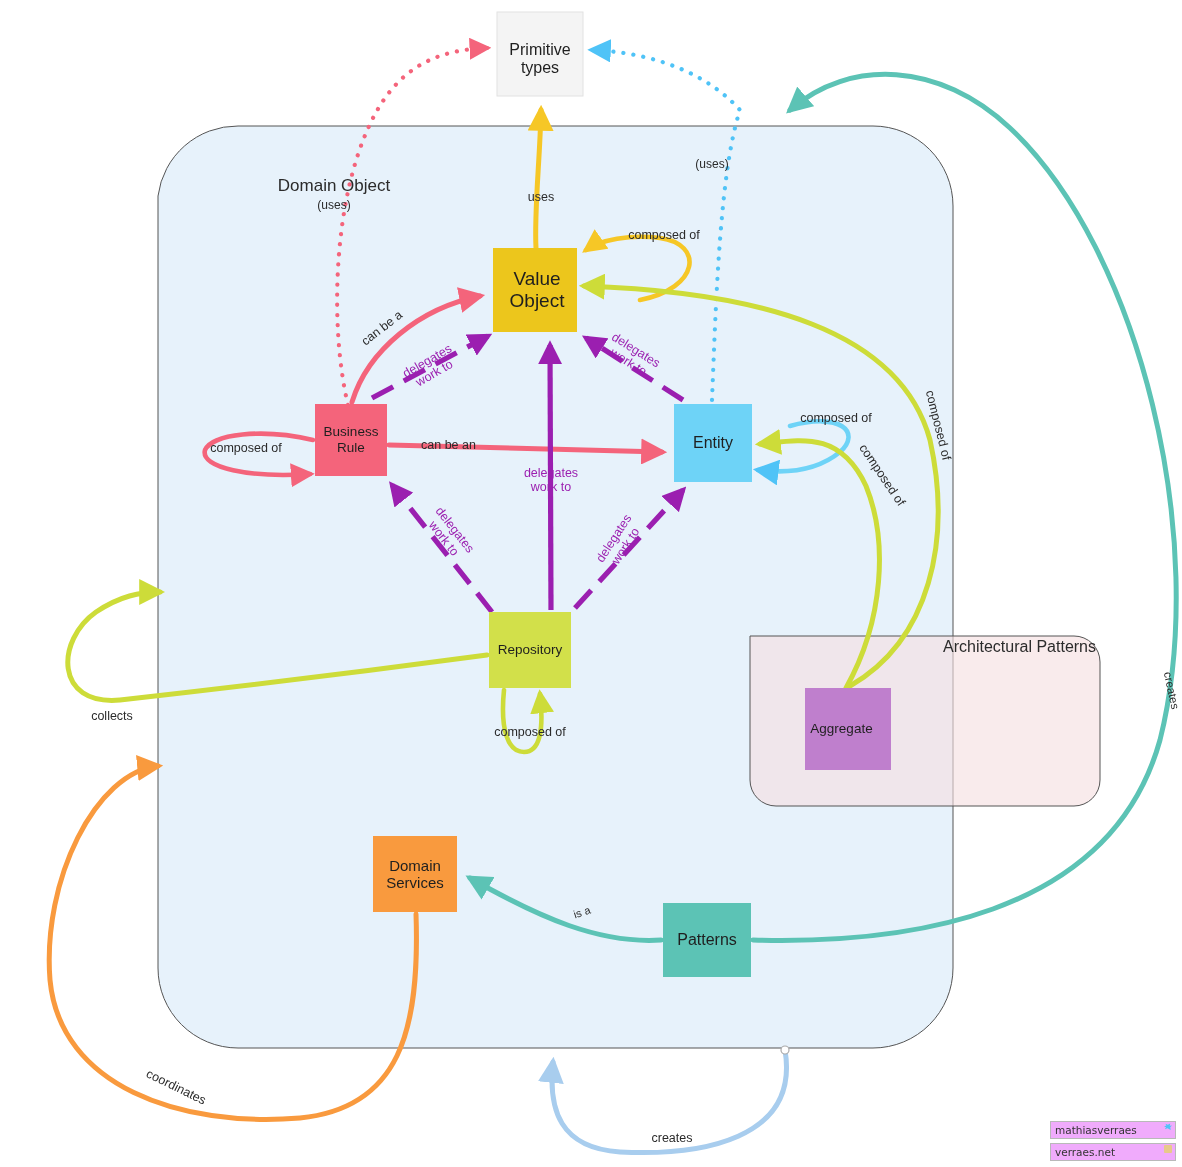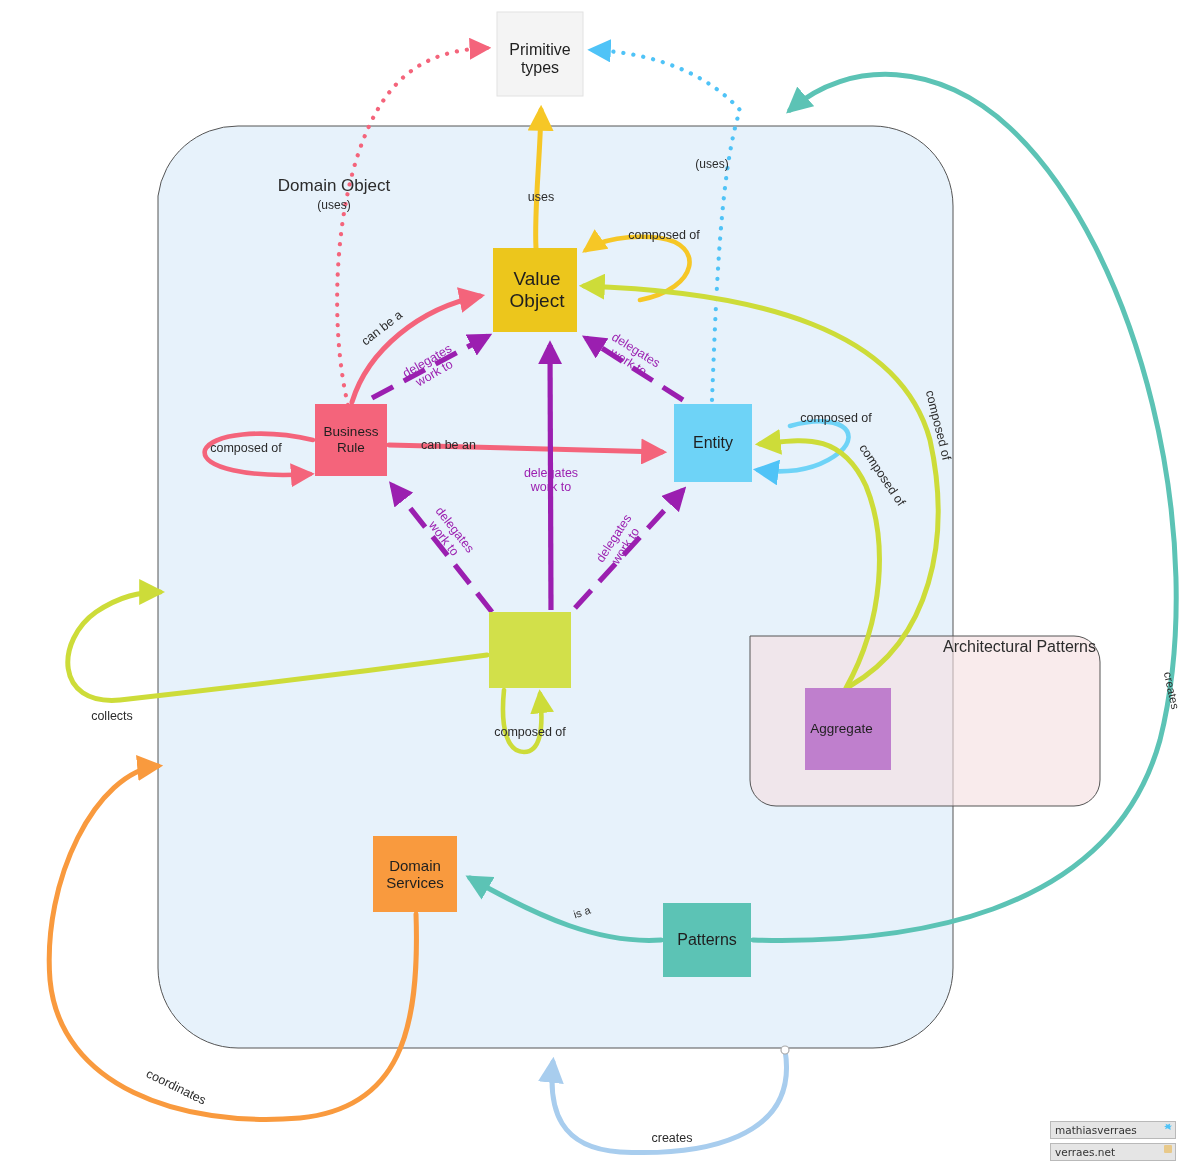--- a/index.html
+++ b/index.html
@@ -15,21 +15,21 @@
   }
   .edgeLabel{
     position:absolute;color:#2b2b2b;font-size:12.5px;line-height:1.15;
     white-space:pre-line;text-align:center;pointer-events:none;
   }
   .edgeLabel.purple{color:#9b1fb0;}
   .groupLabel{position:absolute;color:#2b2b2b;pointer-events:none;text-align:center;}
 
   
   #watermark{position:absolute;right:6px;bottom:6px;width:126px;}
-  .wmBox{position:relative;border:1px solid #b9b9b9;background:#e5e5e5;
+  .wmBox{position:relative;border:1px solid #b9b9b9;background:#f0abfc;
          font-size:10.5px;color:#333;padding:2px 14px 2px 4px;margin-top:4px;
          font-family:"DejaVu Sans",sans-serif;}
   .wmIcon{position:absolute;right:3px;top:1px;width:8px;height:8px;}
   .wmIcon.bird{background:#4fc3f7;
      clip-path:polygon(0% 45%,30% 30%,18% 8%,48% 22%,78% 6%,72% 34%,100% 30%,78% 52%,84% 86%,44% 66%,10% 78%,26% 52%);}
   .wmIcon.globe{background:#e8c98a;border-radius:1px;}
 </style>
 </head>
 <body>
 
@@ -174,20 +174,21 @@
   <div class="groupLabel" style="left:900px;top:638px;width:196px;text-align:right;font-size:16px;">Architectural
 Patterns</div>
 
   <div class="nodeLabel" style="left:497px;top:12px;width:86px;height:94px;font-size:16px;">Primitive
 types</div>
   <div class="nodeLabel" style="left:493px;top:248px;width:88px;height:84px;font-size:19px;">Value
 Object</div>
   <div class="nodeLabel" style="left:315px;top:404px;width:72px;height:72px;font-size:13.5px;">Business
 Rule</div>
   <div class="nodeLabel" style="left:674px;top:404px;width:78px;height:78px;font-size:16px;">Entity</div>
+  <div class="nodeLabel" style="left:489px;top:612px;width:82px;height:76px;font-size:13.5px;">Repository</div>
   <div class="nodeLabel" style="left:805px;top:688px;width:73px;height:82px;font-size:13.5px;">Aggregate</div>
   <div class="nodeLabel" style="left:373px;top:836px;width:84px;height:76px;font-size:15px;">Domain
 Services</div>
   <div class="nodeLabel" style="left:663px;top:903px;width:88px;height:74px;font-size:16px;">Patterns</div>
 
   <div class="edgeLabel" style="left:302px;top:199px;width:64px;font-size:12px;">(uses)</div>
 
   <div class="edgeLabel" style="left:680px;top:158px;width:64px;font-size:12px;">(uses)</div>
 
   <div class="edgeLabel" style="left:513px;top:190px;width:56px;">uses</div>

